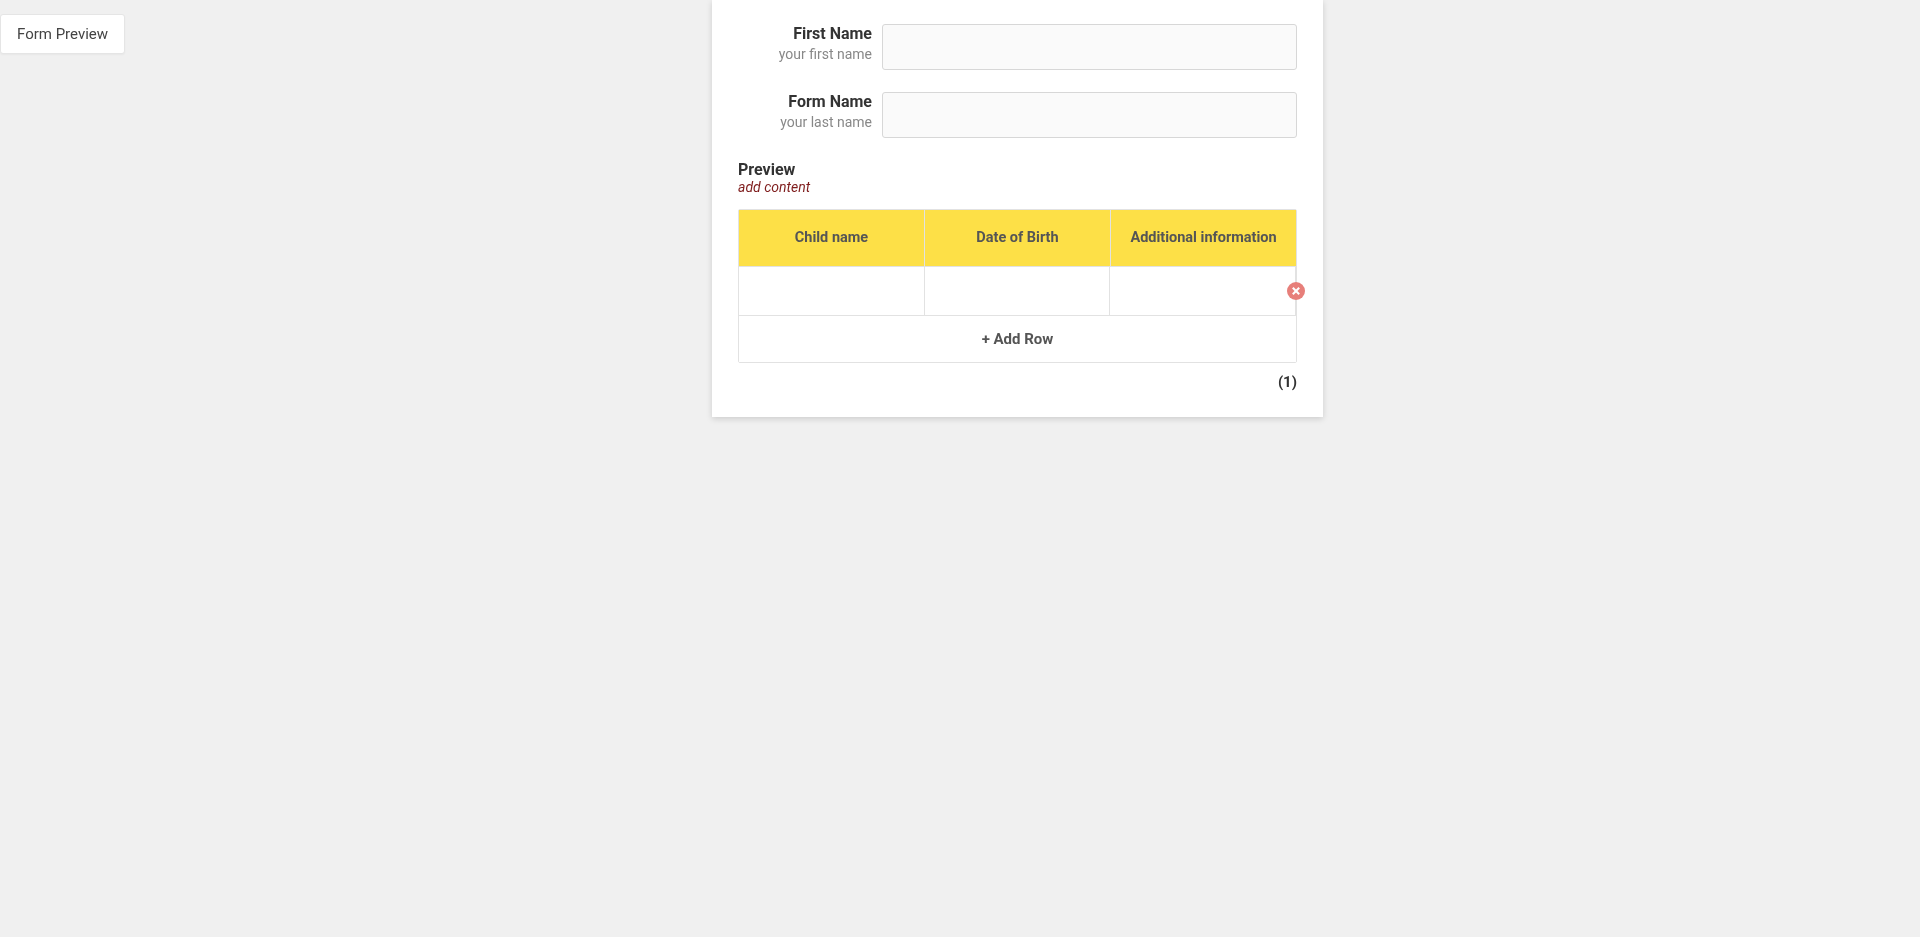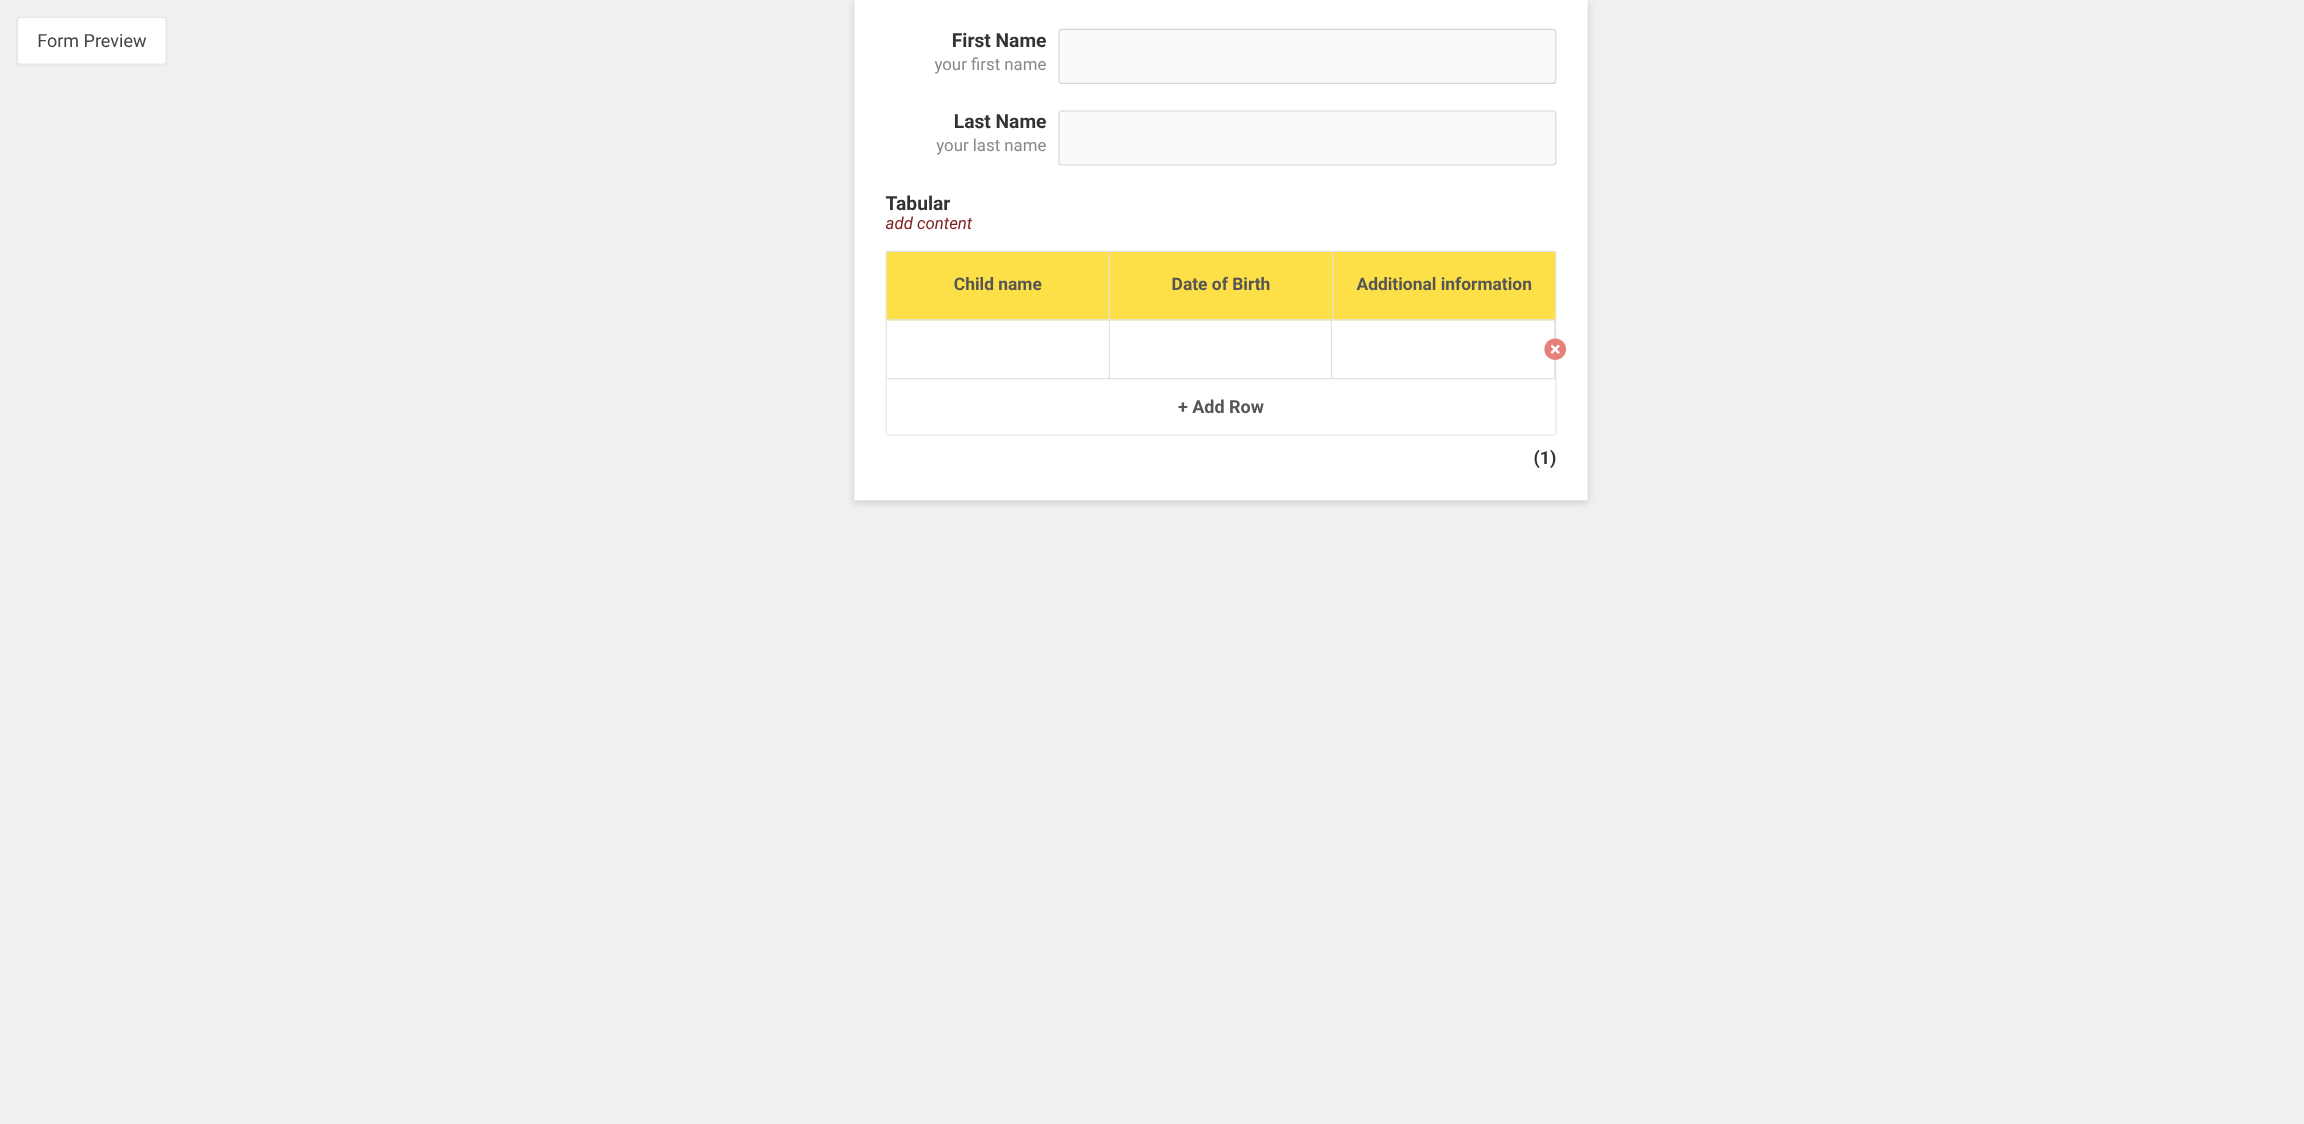--- a/index.html
+++ b/index.html
@@ -11,21 +11,21 @@
       font-family: -apple-system, BlinkMacSystemFont, "Segoe UI", Roboto, "Helvetica Neue", Arial, sans-serif;
       background-color: #f0f0f0;
       width: 1920px;
       height: 937px;
       position: relative;
       color: #3c3c3c;
     }
     .tag-label {
       position: absolute;
       top: 14px;
-      left: 14px;
+      left: 0;
       background: #ffffff;
       border: 1px solid #e5e5e5;
       border-radius: 3px;
       padding: 10px 16px;
       font-size: 15px;
       color: #444;
       box-shadow: 0 1px 2px rgba(0,0,0,0.04);
     }
     .form-card {
       position: absolute;
@@ -174,29 +174,29 @@
       <span class="form-label">First Name</span>
       <span class="form-hint">your first name</span>
     </div>
     <div class="form-input-col">
       <input type="text" class="form-input" value="" style="">
     </div>
   </div>
 
   <div class="form-row">
     <div class="form-label-col">
-      <span class="form-label">Last Name</span>
+      <span class="form-label">Form Name</span>
       <span class="form-hint">your last name</span>
     </div>
     <div class="form-input-col">
       <input type="text" class="form-input" value="" style="">
     </div>
   </div>
 
-  <div class="section-title">Tabular</div>
+  <div class="section-title">Preview</div>
   <div class="section-hint">add content</div>
 
   <div class="tabular">
     <div class="tabular-header">
       <div class="tabular-header-cell">Child name</div>
       <div class="tabular-header-cell">Date of Birth</div>
       <div class="tabular-header-cell">Additional information</div>
     </div>
     <div class="tabular-body-row">
       <div class="tabular-body-cell"></div>

